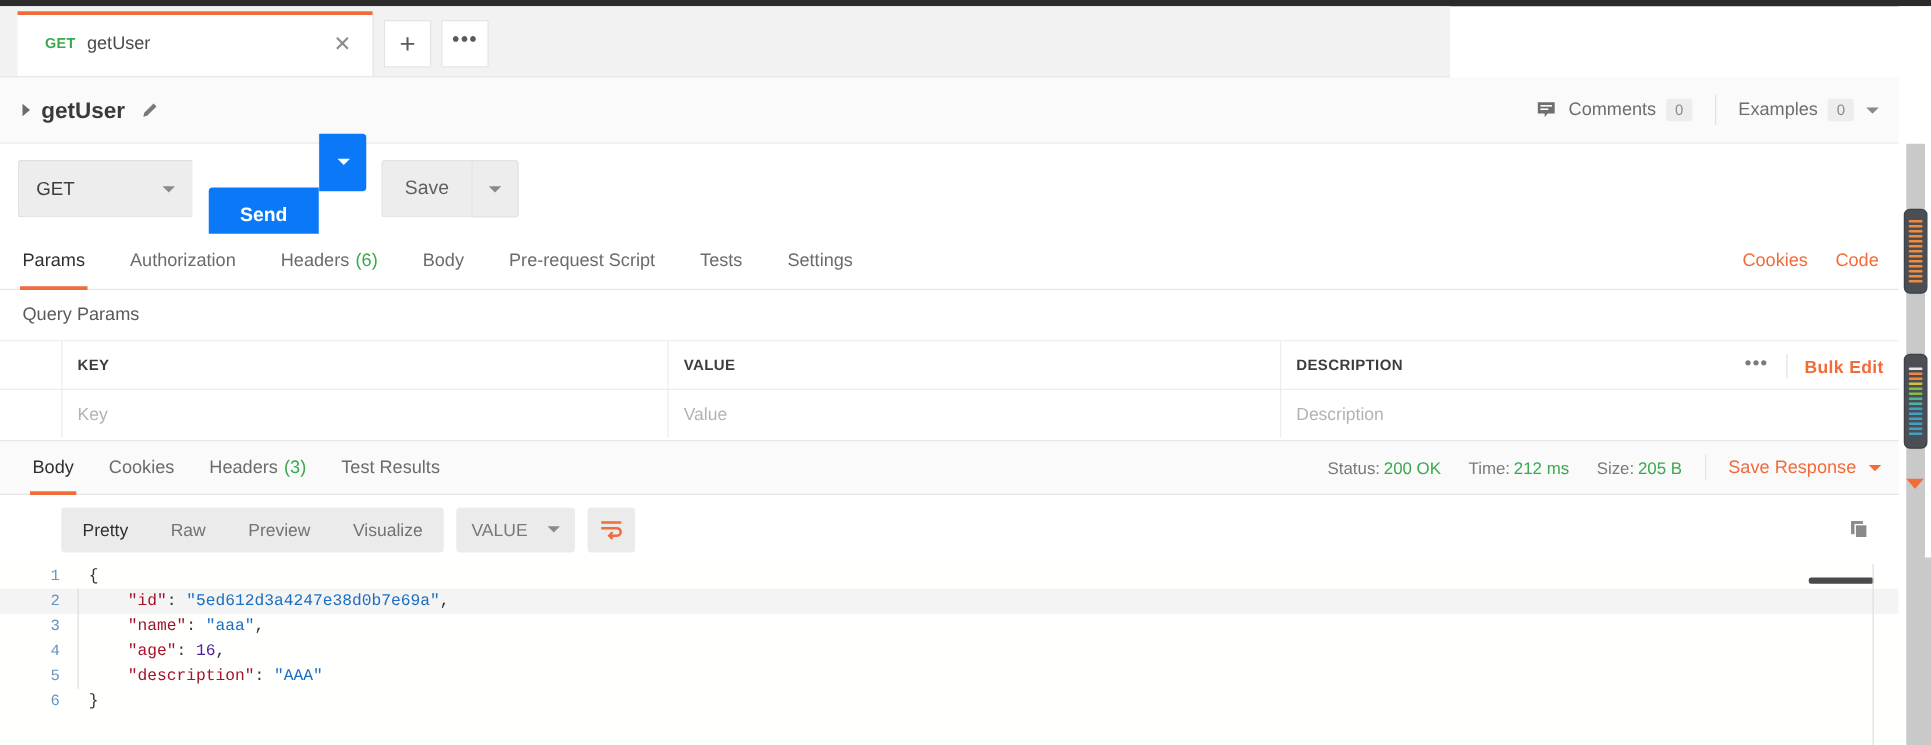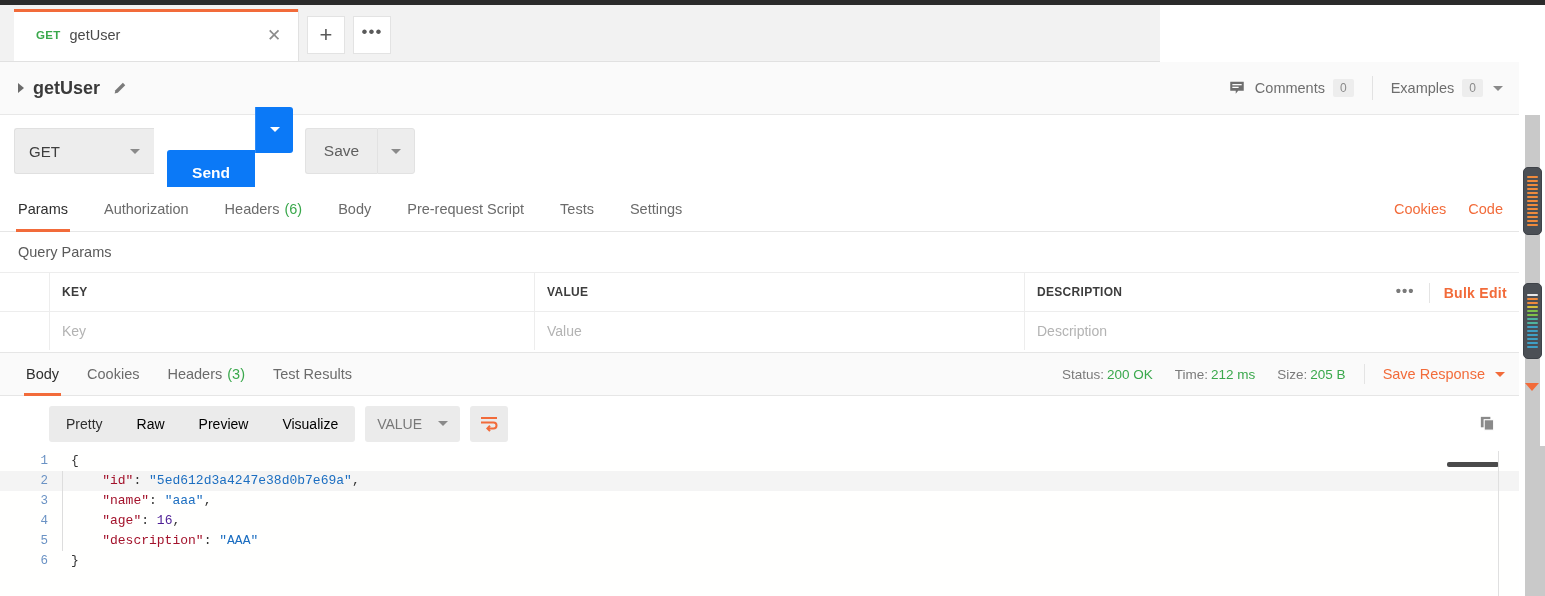--- a/index.html
+++ b/index.html
@@ -206,21 +206,21 @@
   
   .resptoolbar {
     position:absolute; top:396px; left:0; width:1519px; height:55px;
     background:#fff; display:flex; align-items:center; padding:0 16px 0 14px;margin-left:35px;
   }
   .seg-group {
     display:flex; background:#ebebeb; border-radius:3px; height:36px; align-items:center;
   }
   .seg {
     height:36px; display:flex; align-items:center; padding:0 17px;
-    font-size:14px; color:#000000; cursor:pointer;
+    font-size:14px; color:#737373; cursor:pointer;
   }
   .seg.active { color:#2f2f2f; }
   .fmt-select {
     margin-left:10px; height:36px; background:#ebebeb; border-radius:3px;
     display:flex; align-items:center; padding:0 12px; width:95px; cursor:pointer;
   }
   .fmt-select .label { flex:1; font-size:14px; color:#787878; }
   .wrap-btn {
     margin-left:10px; width:38px; height:36px; background:#ebebeb; border-radius:3px;
     display:flex; align-items:center; justify-content:center; cursor:pointer;

